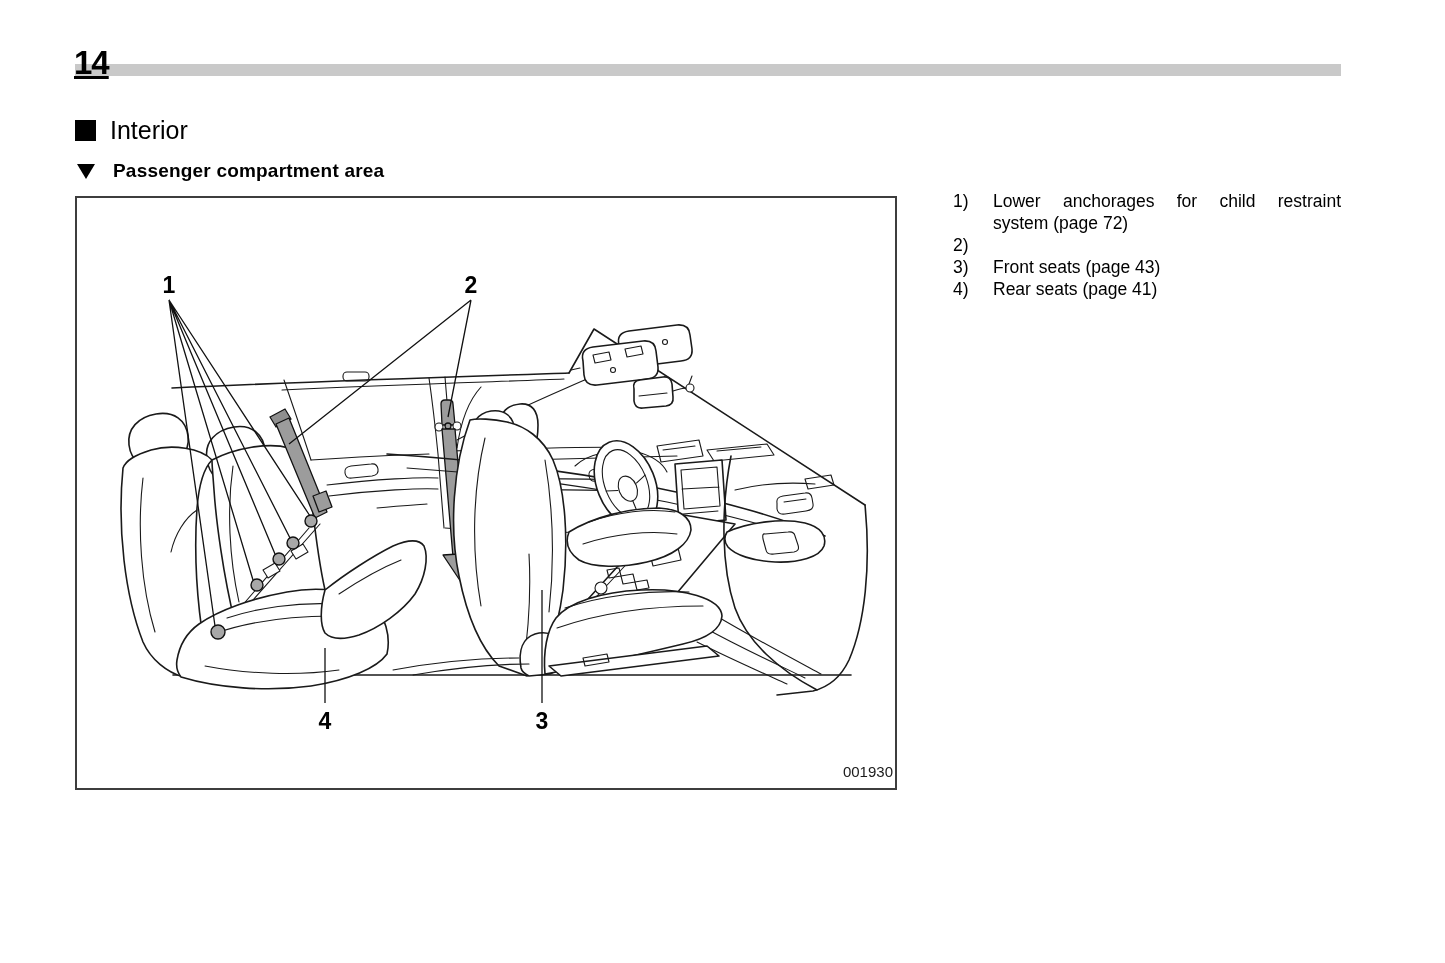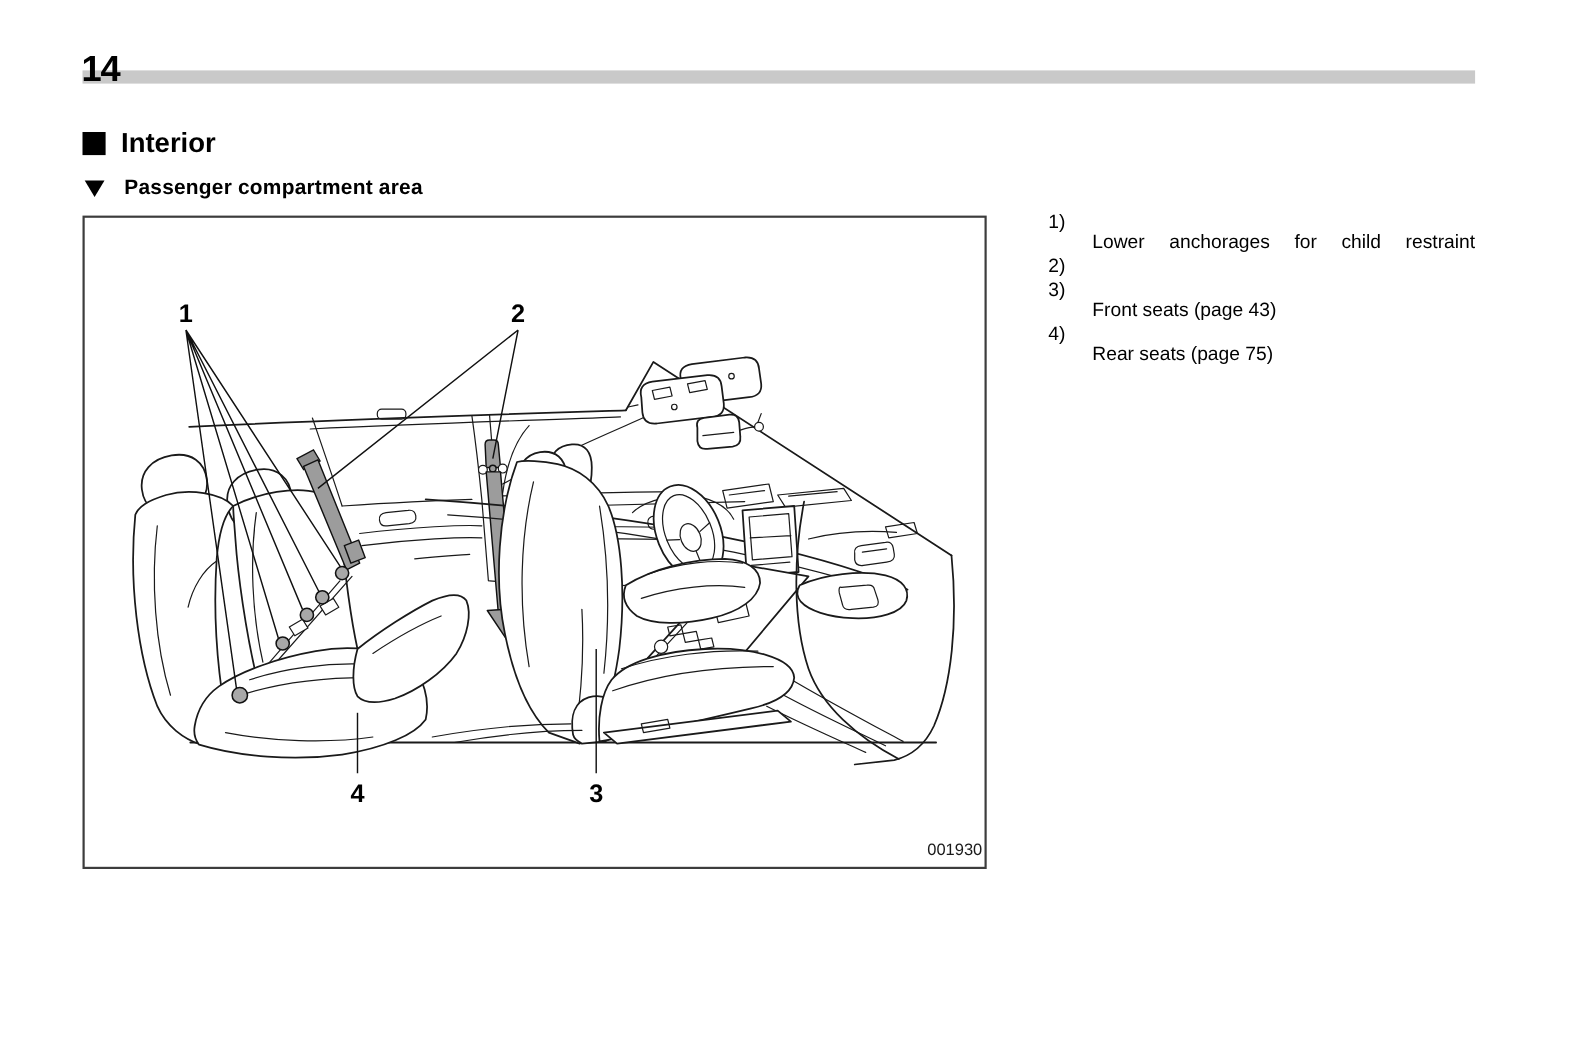--- a/index.html
+++ b/index.html
@@ -2,40 +2,40 @@
 <html><head>
 <meta charset="utf-8">
 <style>
   * { margin:0; padding:0; box-sizing:border-box; }
   html,body { width:1445px; height:963px; background:#fff; overflow:hidden;
               font-family:"Liberation Sans", sans-serif; color:#000; }
   .abs { position:absolute; }
 
   
   .rule { left:75px; top:64px; width:1266px; height:12px; background:#c9c9c9; }
-  .page-num { left:74px; top:44px; font-size:33px; font-weight:700; letter-spacing:-1px; }
+  .page-num { left:74px; top:44px; font-size:33px; font-weight:700; letter-spacing:-1px;text-decoration:underline; }
 
   .h1 { left:75px; top:116px; display:flex; align-items:center; }
   .sq { width:21px; height:21px; background:#000; margin-right:14px; }
-  .h1-text { font-size:25px; font-weight:700; }
+  .h1-text { font-size:25px; font-weight:400; }
 
   .h2 { left:77px; top:160px; display:flex; align-items:center; }
   .tri { width:0; height:0; border-left:9px solid transparent; border-right:9px solid transparent;
          border-top:15px solid #000; margin-right:18px; }
   .h2-text { font-size:19px; font-weight:700; letter-spacing:0.2px; }
 
   
   .figure-box { left:75px; top:196px; width:822px; height:594px; border:2px solid #3d3d3d; background:#fff; }
   .figure-box svg { position:absolute; left:0; top:0; }
 
   
   .legend { left:953px; top:190px; width:390px; font-size:17.5px; line-height:22px; }
   .legend-row { display:flex; }
   .legend-num { width:40px; flex:none; }
-  .legend-text { width:348px;margin-top:18px; }
+  .legend-text { width:348px; }
   .jline { text-align:justify; height:22px; overflow:hidden; }
   .jline::after { content:""; display:inline-block; width:100%; height:0; }
 
   
   .ln   { stroke:#1a1a1a; stroke-width:1.6; fill:none; stroke-linecap:round; stroke-linejoin:round; }
   .thin { stroke:#1a1a1a; stroke-width:1.1; fill:none; stroke-linecap:round; stroke-linejoin:round; }
   .wht  { fill:#fff; }
   .gry  { fill:#9c9c9c; stroke:#111; stroke-width:1.3; stroke-linejoin:round; }
   .gr2  { fill:#8f8f8f; stroke:#111; stroke-width:1.2; }
   .anch { fill:#a8a8a8; stroke:#111; stroke-width:1.4; }
@@ -229,26 +229,27 @@
 
   <text class="code" x="816" y="579" text-anchor="end">001930</text>
 </svg>
 </div>
 
 <div class="abs legend">
   <div class="legend-row">
     <span class="legend-num">1)</span>
     <div class="legend-text">
       <div class="jline">Lower anchorages for child restraint</div>
+      <div>system (page 72)</div>
     </div>
   </div>
   <div class="legend-row">
     <span class="legend-num">2)</span>
   </div>
   <div class="legend-row">
     <span class="legend-num">3)</span>
     <div class="legend-text">Front seats (page 43)</div>
   </div>
   <div class="legend-row">
     <span class="legend-num">4)</span>
-    <div class="legend-text">Rear seats (page 75)</div>
+    <div class="legend-text">Rear seats (page 41)</div>
   </div>
 </div>
 
 </body></html>

